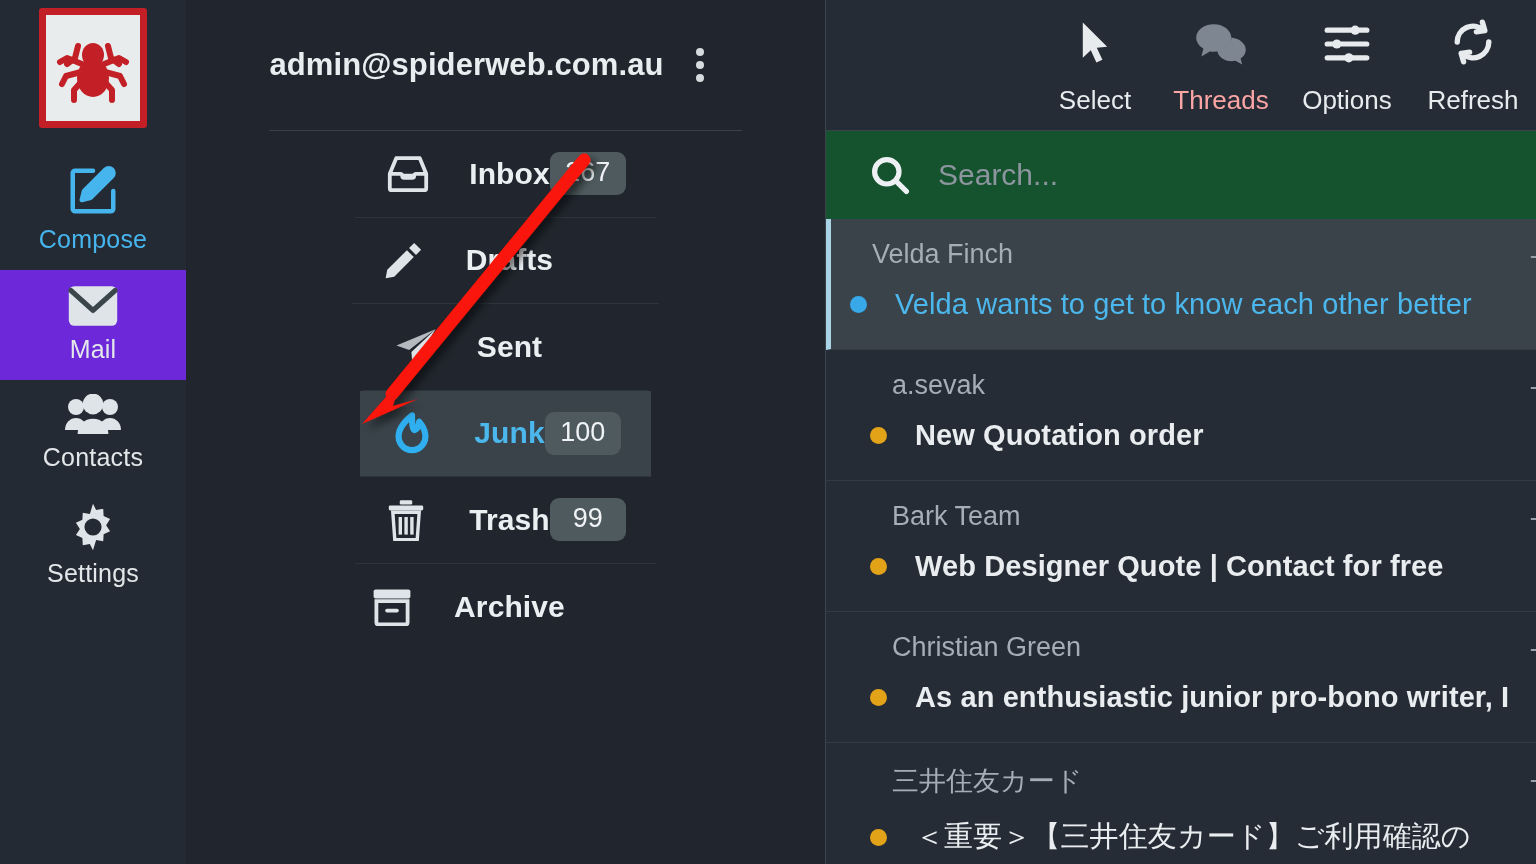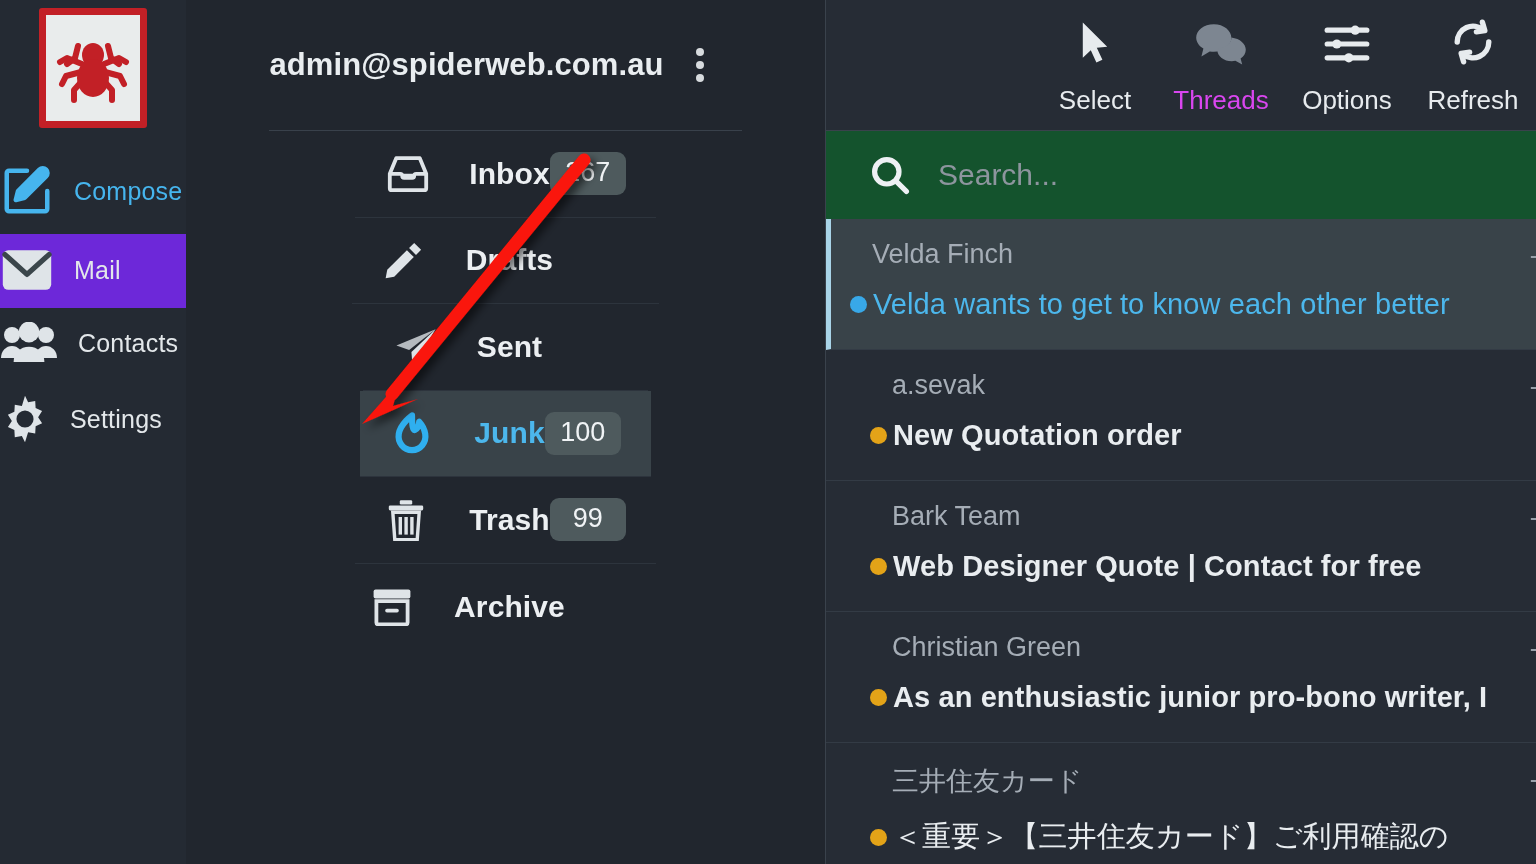--- a/index.html
+++ b/index.html
@@ -30,22 +30,23 @@
     margin-top: 8px;
     background: #e9ecec;
     border: 7px solid #c22026;
     border-radius: 3px;
     display: flex; align-items: center; justify-content: center;
   }
   .rail-item {
     width: 186px;
     padding: 14px 0 16px 0;
     display: flex;
-    align-items: center;
-    gap: 20px;
+    flex-direction: column;
+    align-items: center;
+    gap: 7px;
   }
   .rail-item .ri-label {
     font-size: 25px;
     color: #e3e7ea;
     letter-spacing: 0.2px;
   }
   .rail-item.compose { margin-top: 22px; }
   .rail-item.compose .ri-label { color: #46b5ee; }
   .rail-item.active { background: #6d28d9; }
   .rail-icon { display: block; line-height: 0; }
@@ -144,21 +145,21 @@
   .tb-item {
     width: 126px;
     display: flex;
     flex-direction: column;
     align-items: center;
     gap: 20px;
     padding-bottom: 14px;
     cursor: pointer;
   }
   .tb-item .tb-label { font-size: 26px; color: #e7ebee; }
-  .tb-item.disabled .tb-label { color: #d946ef; }
+  .tb-item.disabled .tb-label { color: #fca5a5; }
   .tb-icon { line-height: 0; display: block; height: 46px; display:flex; align-items:flex-end; }
 
   #searchbar {
     height: 88px;
     flex: 0 0 88px;
     background: #14532d;
     display: flex;
     align-items: center;
     padding-left: 44px;
     gap: 28px;
@@ -185,21 +186,21 @@
   }
   .mail-sender {
     font-size: 27px;
     color: #a5adb6;
     margin-left: 22px;
     white-space: nowrap;
   }
   .mail-subject-line {
     display: flex;
     align-items: center;
-    gap: 6px;
+    gap: 28px;
     margin-top: 18px;
     white-space: nowrap;
   }
   .unread-dot {
     width: 17px; height: 17px;
     border-radius: 50%;
     background: #e3a318;
     flex: 0 0 17px;
   }
   .mail-row.selected .unread-dot { background: #38a8e8; }

